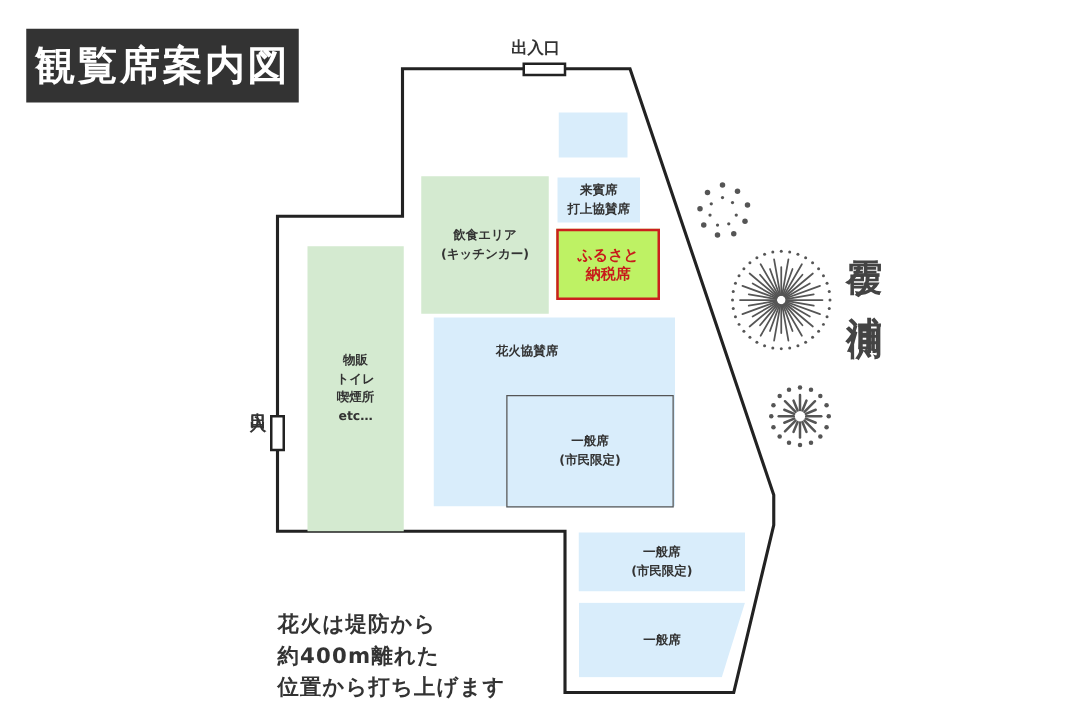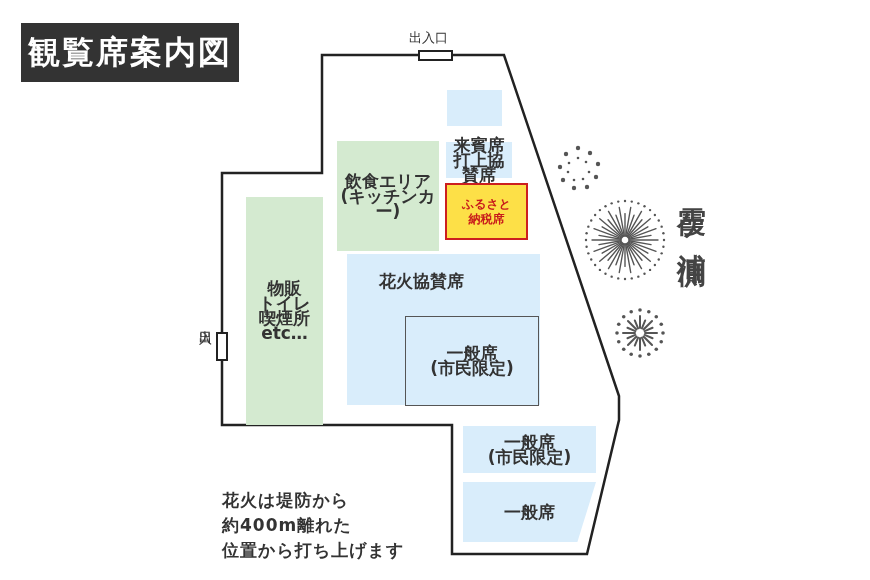--- a/index.html
+++ b/index.html
@@ -3,27 +3,27 @@
 <meta charset="utf-8">
 <style>
   html, body { margin:0; padding:0; background:#ffffff; }
   body { width:870px; height:580px; position:relative; overflow:hidden;
          font-family:"DejaVu Sans","Liberation Sans",sans-serif; color:#333; }
   .title-box { position:absolute; left:21px; top:23px; width:218px; height:59px;
                background:#333333; color:#fff; display:flex; align-items:center; justify-content:center;
                font-size:32px; font-weight:bold; letter-spacing:2px; }
   svg.map { position:absolute; left:0; top:0; }
   .zone { position:absolute; display:flex; flex-direction:column; align-items:center; justify-content:center;
-          text-align:center; font-size:17px; font-weight:bold; line-height:15px; color:#333; white-space:pre-line; }
+          text-align:center; font-size:10px; font-weight:bold; line-height:15px; color:#333; white-space:pre-line; }
   .blue { background:#d9edfb; }
   .green { background:#d4ead0; }
-  .red { background:#fde047; border:2px solid #cc1f1f; color:#c81b1b; box-sizing:border-box; font-size:12px; }
+  .red { background:#bef264; border:2px solid #cc1f1f; color:#c81b1b; box-sizing:border-box; font-size:12px; }
   .outlined { border:1.5px solid #555; box-sizing:border-box; background:#d9edfb; }
   .label-top { justify-content:flex-start; padding-top:20px; box-sizing:border-box; }
-  .entrance-label { position:absolute; font-size:13px; font-weight:normal; color:#333; }
+  .entrance-label { position:absolute; font-size:13px; font-weight:bold; color:#333; }
   .entrance-v { writing-mode:vertical-rl; letter-spacing:1px; }
   .note { position:absolute; left:222px; top:452px; font-size:17px; font-weight:bold; line-height:25px;
           color:#333; white-space:pre-line; letter-spacing:1px;margin-top:36px; }
   .side-label { position:absolute; left:676px; top:185px; width:36px; font-size:29px; font-weight:bold;
                 color:#444; writing-mode:vertical-rl; letter-spacing:6px; }
 </style>
 </head>
 <body>
 
 <div class="title-box">観覧席案内図</div>

